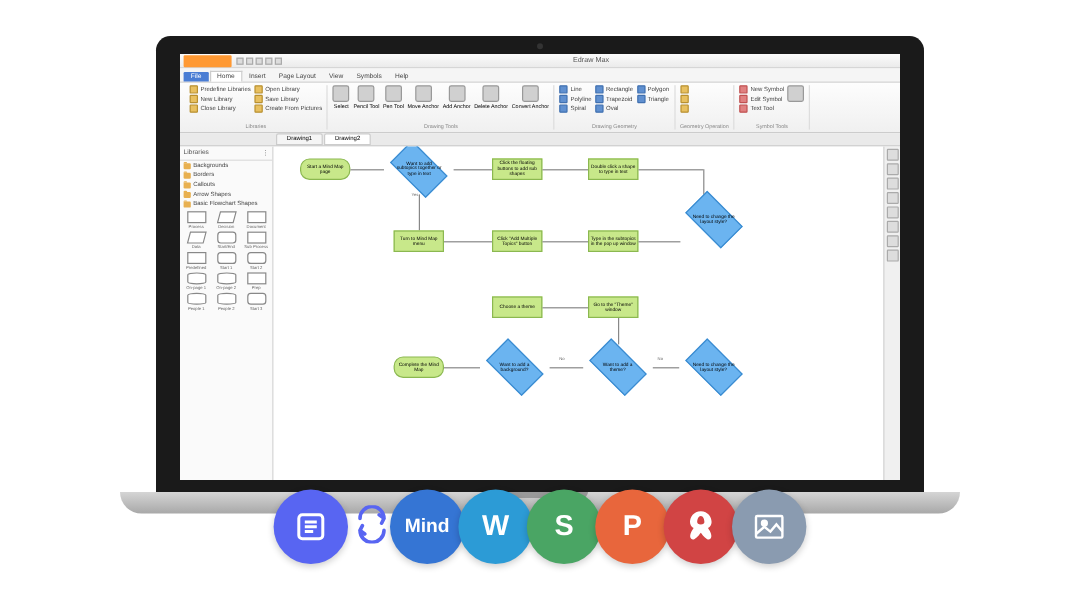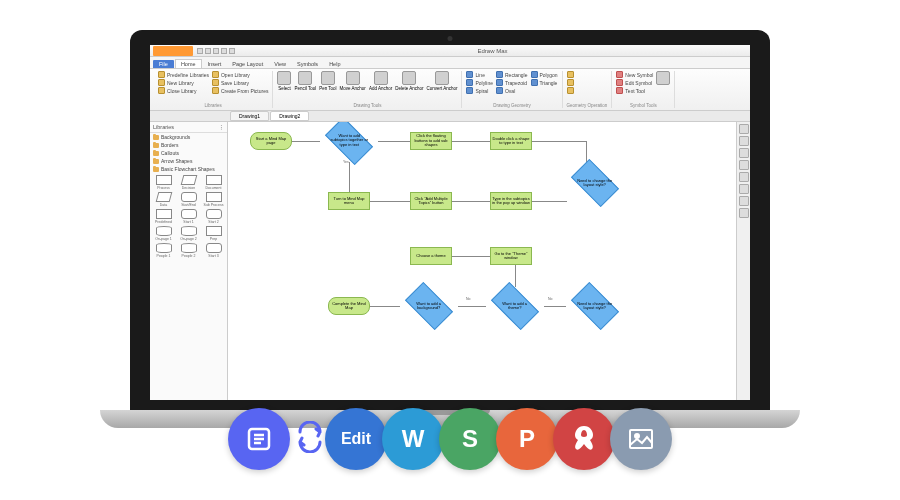--- a/index.html
+++ b/index.html
@@ -428,21 +428,21 @@
         <rect x="5" y="5" width="20" height="20" rx="3"></rect>
         <path d="M10 11h10M10 15h10M10 19h7"></path>
       </svg>
   </div>
   <div class="sync">
     <svg viewBox="0 0 32 32" fill="none" stroke="#5865f2" stroke-width="3" stroke-linecap="round">
         <path d="M6 11 A10 10 0 0 1 26 11 M26 11 l-4 -3 M26 11 l-2 4"></path>
         <path d="M26 21 A10 10 0 0 1 6 21 M6 21 l4 3 M6 21 l2 -4"></path>
       </svg>
   </div>
-  <div class="eicon visio">Edit</div>
+  <div class="eicon visio">Mind</div>
   <div class="eicon w">W</div>
   <div class="eicon s">S</div>
   <div class="eicon p">P</div>
   <div class="eicon pdf">
     <svg width="32" height="32" viewBox="0 0 32 32" fill="#fff">
         <path d="M16 3 C10 3 7 8 7 12 C7 14 8 16 10 17 C8 20 6 24 8 26 C10 28 13 25 16 21 C19 25 22 28 24 26 C26 24 24 20 22 17 C24 16 25 14 25 12 C25 8 22 3 16 3 Z M16 7 C18 7 19 10 19 12 C19 13 18 14 16 14 C14 14 13 13 13 12 C13 10 14 7 16 7 Z"></path>
       </svg>
   </div>
   <div class="eicon img">
     <svg width="32" height="32" viewBox="0 0 32 32" fill="none" stroke="#fff" stroke-width="2">

